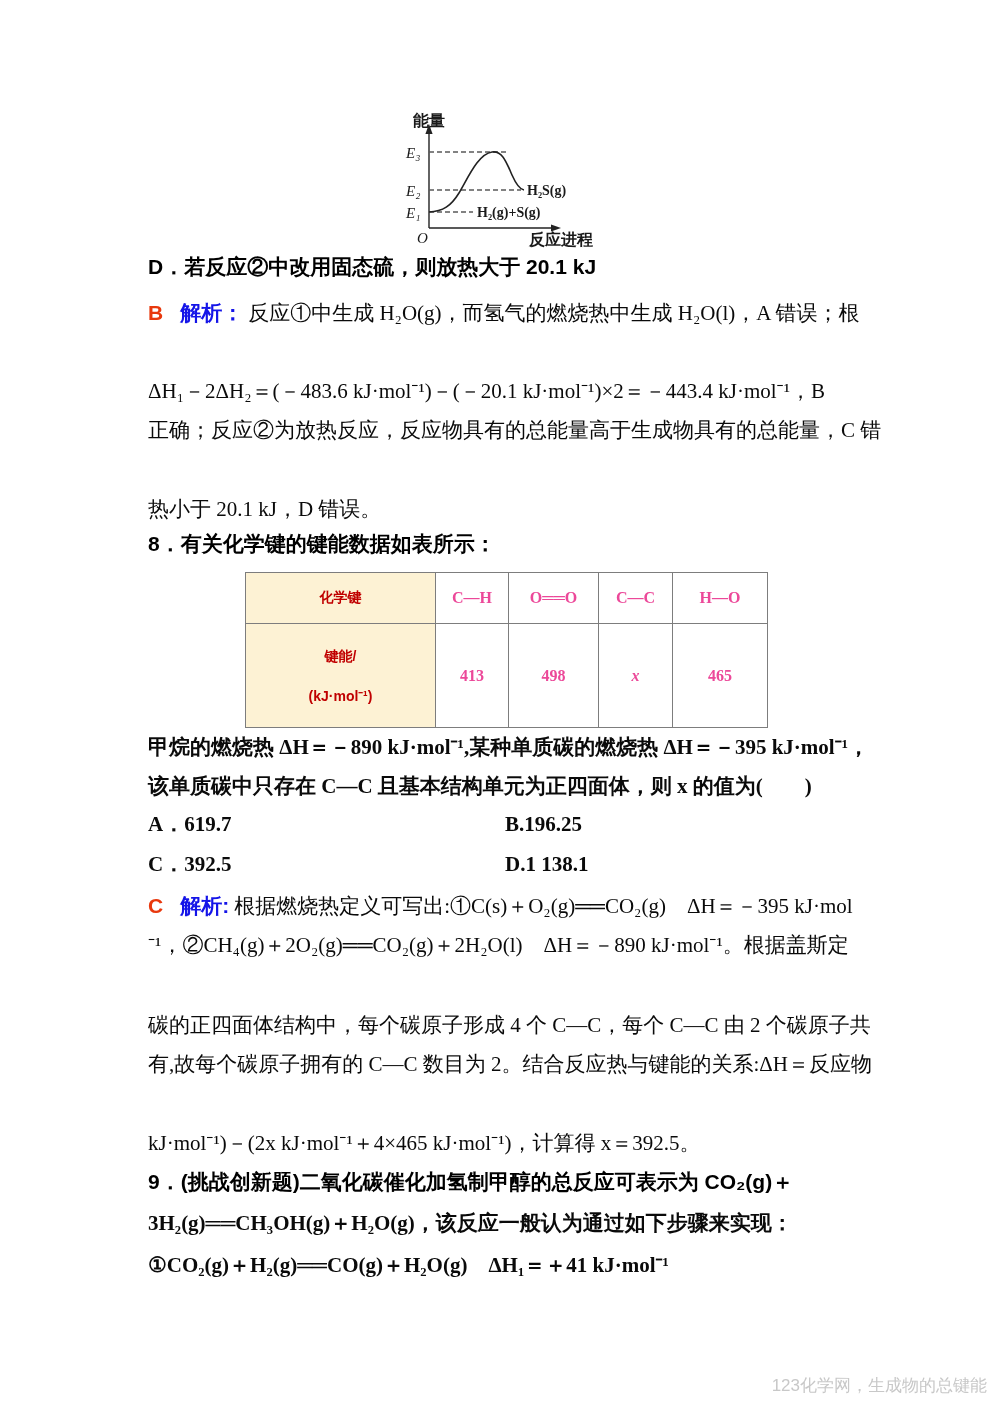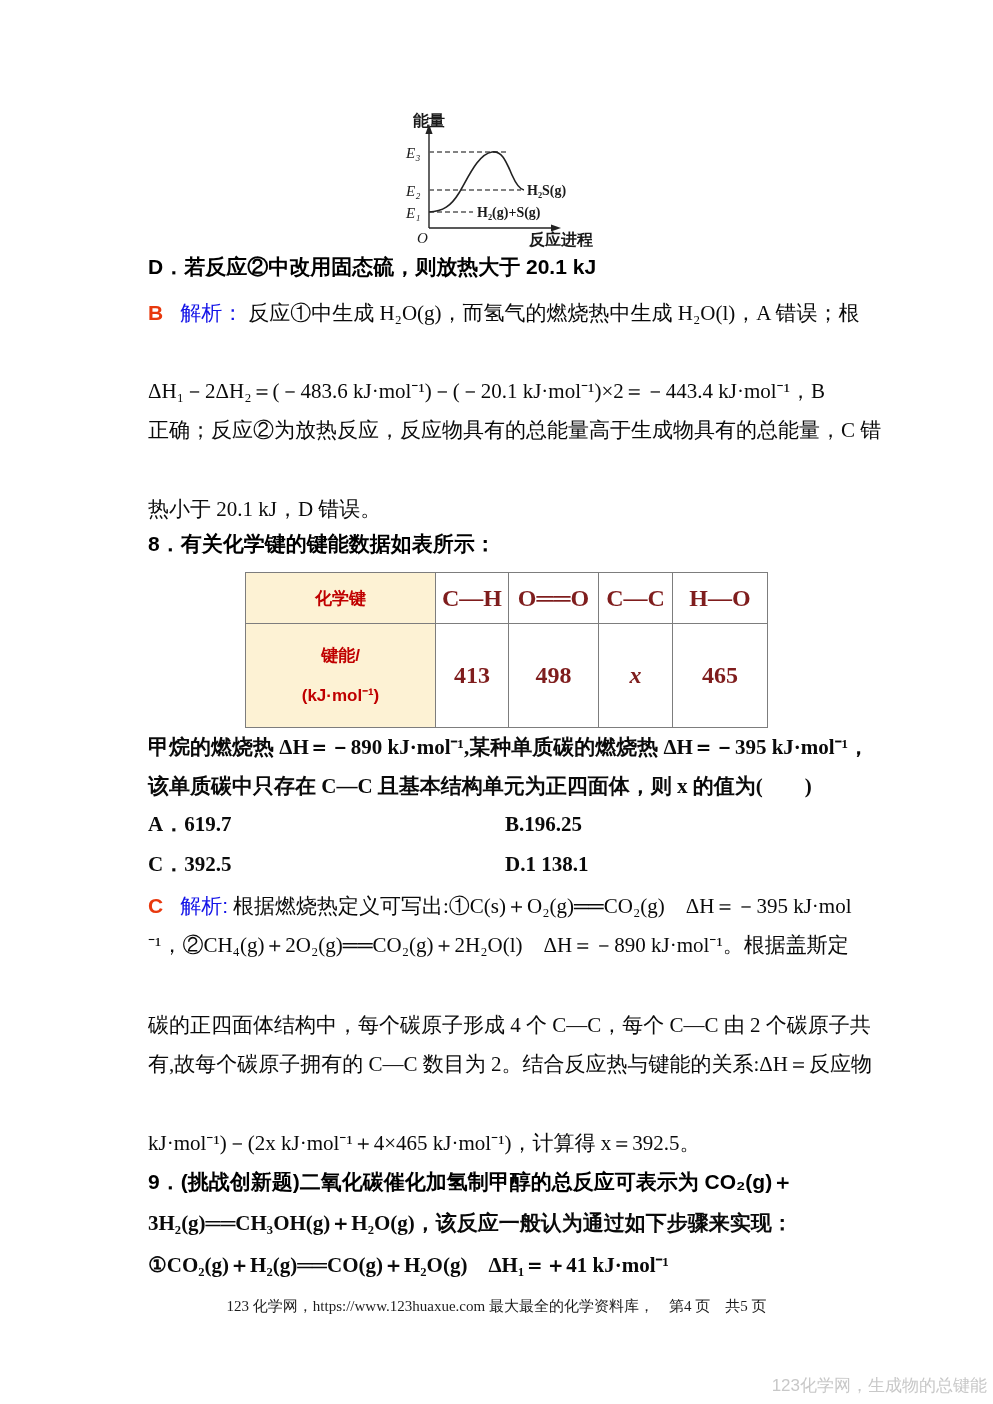--- a/index.html
+++ b/index.html
@@ -15,46 +15,46 @@
     white-space:nowrap; color:#0a0a0a;
   }
   .q   { font-family:"Liberation Sans", sans-serif; font-weight:700; color:#000; }
   .opt { font-weight:700; }
   .opt-right { position:absolute; left:357px; }
   .ans {
     color:var(--answer-red,#e8380d); font-weight:700;
     font-family:"Liberation Sans", sans-serif; margin-right:17px;
   }
   .lbl {
-    color:var(--analysis-blue,#1414e8); font-weight:400;
+    color:var(--analysis-blue,#1414e8); font-weight:700;
     font-family:"Liberation Sans", sans-serif; margin-right:5px;
   }
 
   
   .diagram { position:absolute; left:393px; top:98px; }
   .diagram text { font-family:"Liberation Serif", serif; fill:#1a1a1a; }
   .diagram .cjk { font-size:16px; font-weight:700; font-family:"Liberation Sans", sans-serif; }
   .diagram .elab { font-size:15px; font-style:italic; }
   .diagram .sp  { font-size:14px; font-weight:700; }
 
   
   .bond-table {
     position:absolute; left:245px; top:572px;
     border-collapse:collapse; table-layout:fixed;
   }
   .bond-table td {
     border:1px solid #7d7d7d; text-align:center; vertical-align:middle;
-    font-size:24px; font-weight:700; color:#7f1d1d; background:#fff;
+    font-size:16px; font-weight:700; color:#ec4899; background:#fff;
   }
   .bond-table tr:first-child td { height:51px; }
   .bond-table tr:last-child  td { height:104px; }
   .bond-table td.red {
     background:var(--table-header-bg,#fdf2d4);
     color:var(--table-label-red,#c00000);
-    font-family:"Liberation Sans", sans-serif; font-size:17px;text-align:center;
+    font-family:"Liberation Sans", sans-serif; font-size:14px;text-align:center;
   }
   .bond-table td.ital { font-style:italic; }
   .bond-table .two-line div { line-height:40px; }
 
   .footer {
     position:absolute; left:0; top:1297px; width:100%;
     text-align:center; font-size:15px; color:#1c1c1c; white-space:nowrap;
   }
   .watermark {
     position:absolute; right:6px; top:1374px; font-size:17px;
@@ -140,15 +140,14 @@
   </div>
   <div class="line" style="top:932px">⁻¹，②CH₄(g)＋2O₂(g)══CO₂(g)＋2H₂O(l)　ΔH＝－890 kJ·mol⁻¹。根据盖斯定</div>
   <div class="line" style="top:1012px">碳的正四面体结构中，每个碳原子形成 4 个 C—C，每个 C—C 由 2 个碳原子共</div>
   <div class="line" style="top:1051px">有,故每个碳原子拥有的 C—C 数目为 2。结合反应热与键能的关系:ΔH＝反应物</div>
   <div class="line" style="top:1130px">kJ·mol⁻¹)－(2x kJ·mol⁻¹＋4×465 kJ·mol⁻¹)，计算得 x＝392.5。</div>
 
   <div class="line q" style="top:1168px">9．(挑战创新题)二氧化碳催化加氢制甲醇的总反应可表示为 CO₂(g)＋</div>
   <div class="line opt" style="top:1210px">3H₂(g)══CH₃OH(g)＋H₂O(g)，该反应一般认为通过如下步骤来实现：</div>
   <div class="line opt" style="top:1252px">①CO₂(g)＋H₂(g)══CO(g)＋H₂O(g)　ΔH₁＝＋41 kJ·mol⁻¹</div>
 
-  <div class="footer">123 化学网，https://www.123huaxue.com 最大最全的化学资料库，　第4 页　共5 页</div>
   <div class="watermark">123化学网，生成物的总键能</div>
 </div>
 
 </body></html>

